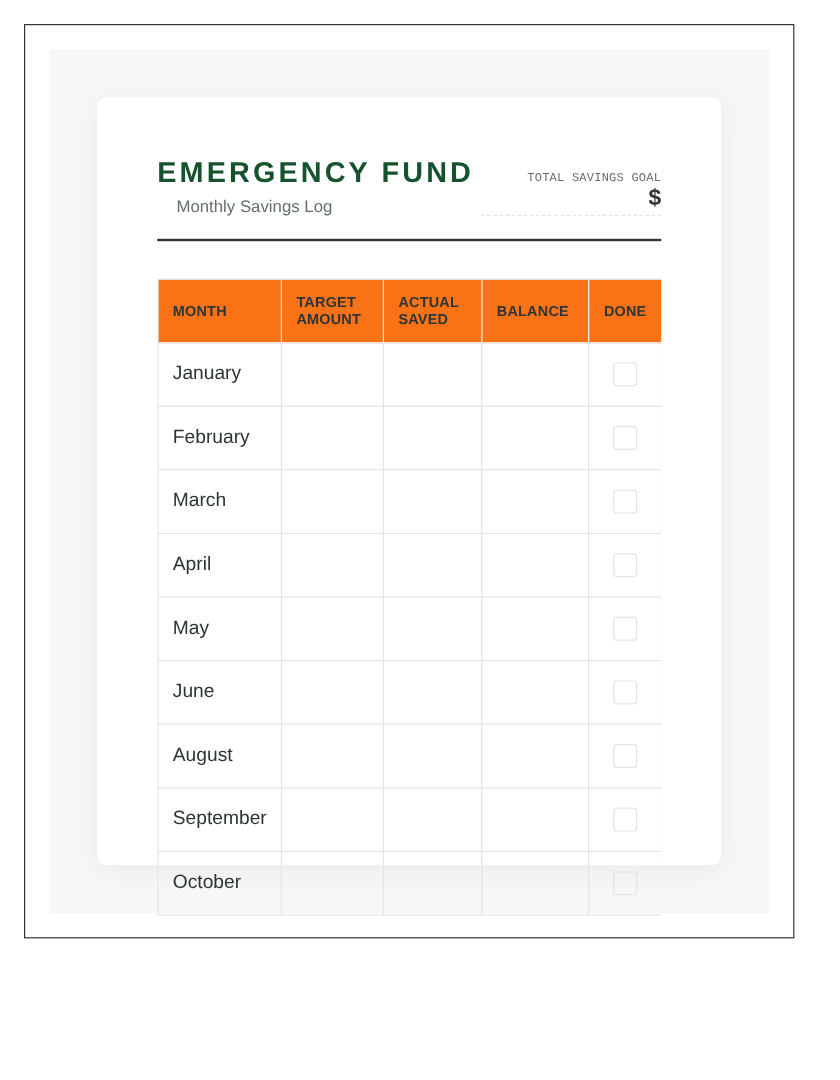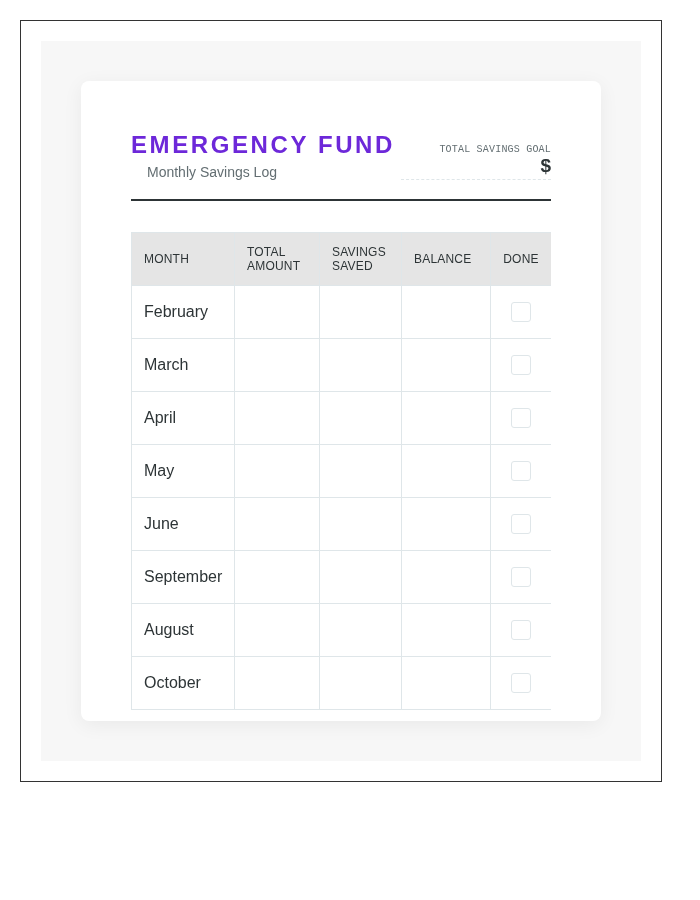--- a/index.html
+++ b/index.html
@@ -1,29 +1,29 @@
 <!DOCTYPE html>
 <html><head>
 <meta charset="utf-8">
 <style>
   html, body { margin:0; padding:0; background:#ffffff; }
   body { width:700px; height:900px; position:relative; overflow:hidden; font-family:"Liberation Sans", sans-serif; color:#2d3436; }
   .frame { position:absolute; left:20px; top:20px; width:640px; height:760px; border:1px solid #333; box-sizing:content-box; }
   .backdrop { position:absolute; left:41px; top:41px; width:600px; height:720px; background:#f7f7f7; }
   .card { position:absolute; left:81px; top:81px; width:520px; height:640px; background:#fff; border-radius:8px; box-shadow:0 4px 20px rgba(0,0,0,0.06); }
-  .title { position:absolute; left:131px; top:131px; font-size:24px; font-weight:bold; letter-spacing:2.6px; color:#6d28d9; margin:0; line-height:28px; }
+  .title { position:absolute; left:131px; top:131px; font-size:24px; font-weight:bold; letter-spacing:2.6px; color:#14532d; margin:0; line-height:28px; }
   .subtitle { position:absolute; left:131px; top:164px; font-size:14px; color:#636e72; line-height:16px;margin-left:16px; }
   .goal { position:absolute; left:401px; top:144px; width:150px; height:35px; border-bottom:1px dashed #dfe6e9; text-align:right; }
   .goal-label { display:block; font-size:10px; color:#636e72; line-height:12px; letter-spacing:0.2px;font-family:Liberation Mono, monospace; }
   .goal-value { display:block; font-size:19px; font-weight:bold; color:#2d3436; line-height:20px; }
   .rule { position:absolute; left:131px; top:199px; width:420px; height:2px; background:#2d3436; }
   .table-wrap { position:absolute; left:131px; top:232px; width:420px; height:570px; overflow:hidden; }
   table { border-collapse:collapse; width:420px; table-layout:fixed; }
   th, td { border:1px solid #dfe6e9; padding:0 12px; text-align:left; }
-  th { background:#e5e5e5; height:52px; font-size:12px; font-weight:normal; color:#2d3436; line-height:14px; letter-spacing:0.2px; }
+  th { background:#f97316; height:52px; font-size:12px; font-weight:bold; color:#2d3436; line-height:14px; letter-spacing:0.2px; }
   td { height:52px; font-size:16px; color:#2d3436; }
   td.done, th.done { text-align:center; padding:0; }
   .checkbox { display:inline-block; width:20px; height:20px; border:1px solid #dfe6e9; border-radius:3px; vertical-align:middle; box-sizing:border-box; }
 </style>
 </head>
 <body>
 
 <div class="frame"></div>
 <div class="backdrop"></div>
 <div class="card"></div>
@@ -43,27 +43,34 @@
     <colgroup>
       <col style="width:103px">
         <col style="width:85px">
         <col style="width:82px">
         <col style="width:89px">
         <col style="width:61px">
     </colgroup>
     <thead>
       <tr>
         <th><span>MONTH</span></th>
-        <th><span>TOTAL</span><br><span>AMOUNT</span></th>
-        <th><span>SAVINGS</span><br><span>SAVED</span></th>
+        <th><span>TARGET</span><br><span>AMOUNT</span></th>
+        <th><span>ACTUAL</span><br><span>SAVED</span></th>
         <th><span>BALANCE</span></th>
         <th class="done"><span>DONE</span></th>
       </tr>
     </thead>
     <tbody>
+      <tr>
+        <td>January</td>
+        <td></td>
+        <td></td>
+        <td></td>
+        <td class="done"><span class="checkbox"></span></td>
+      </tr>
       <tr>
         <td>February</td>
         <td></td>
         <td></td>
         <td></td>
         <td class="done"><span class="checkbox"></span></td>
       </tr>
       <tr>
         <td>March</td>
         <td></td>
@@ -86,28 +93,28 @@
         <td class="done"><span class="checkbox"></span></td>
       </tr>
       <tr>
         <td>June</td>
         <td></td>
         <td></td>
         <td></td>
         <td class="done"><span class="checkbox"></span></td>
       </tr>
       <tr>
-        <td>September</td>
+        <td>August</td>
         <td></td>
         <td></td>
         <td></td>
         <td class="done"><span class="checkbox"></span></td>
       </tr>
       <tr>
-        <td>August</td>
+        <td>September</td>
         <td></td>
         <td></td>
         <td></td>
         <td class="done"><span class="checkbox"></span></td>
       </tr>
       <tr>
         <td>October</td>
         <td></td>
         <td></td>
         <td></td>

